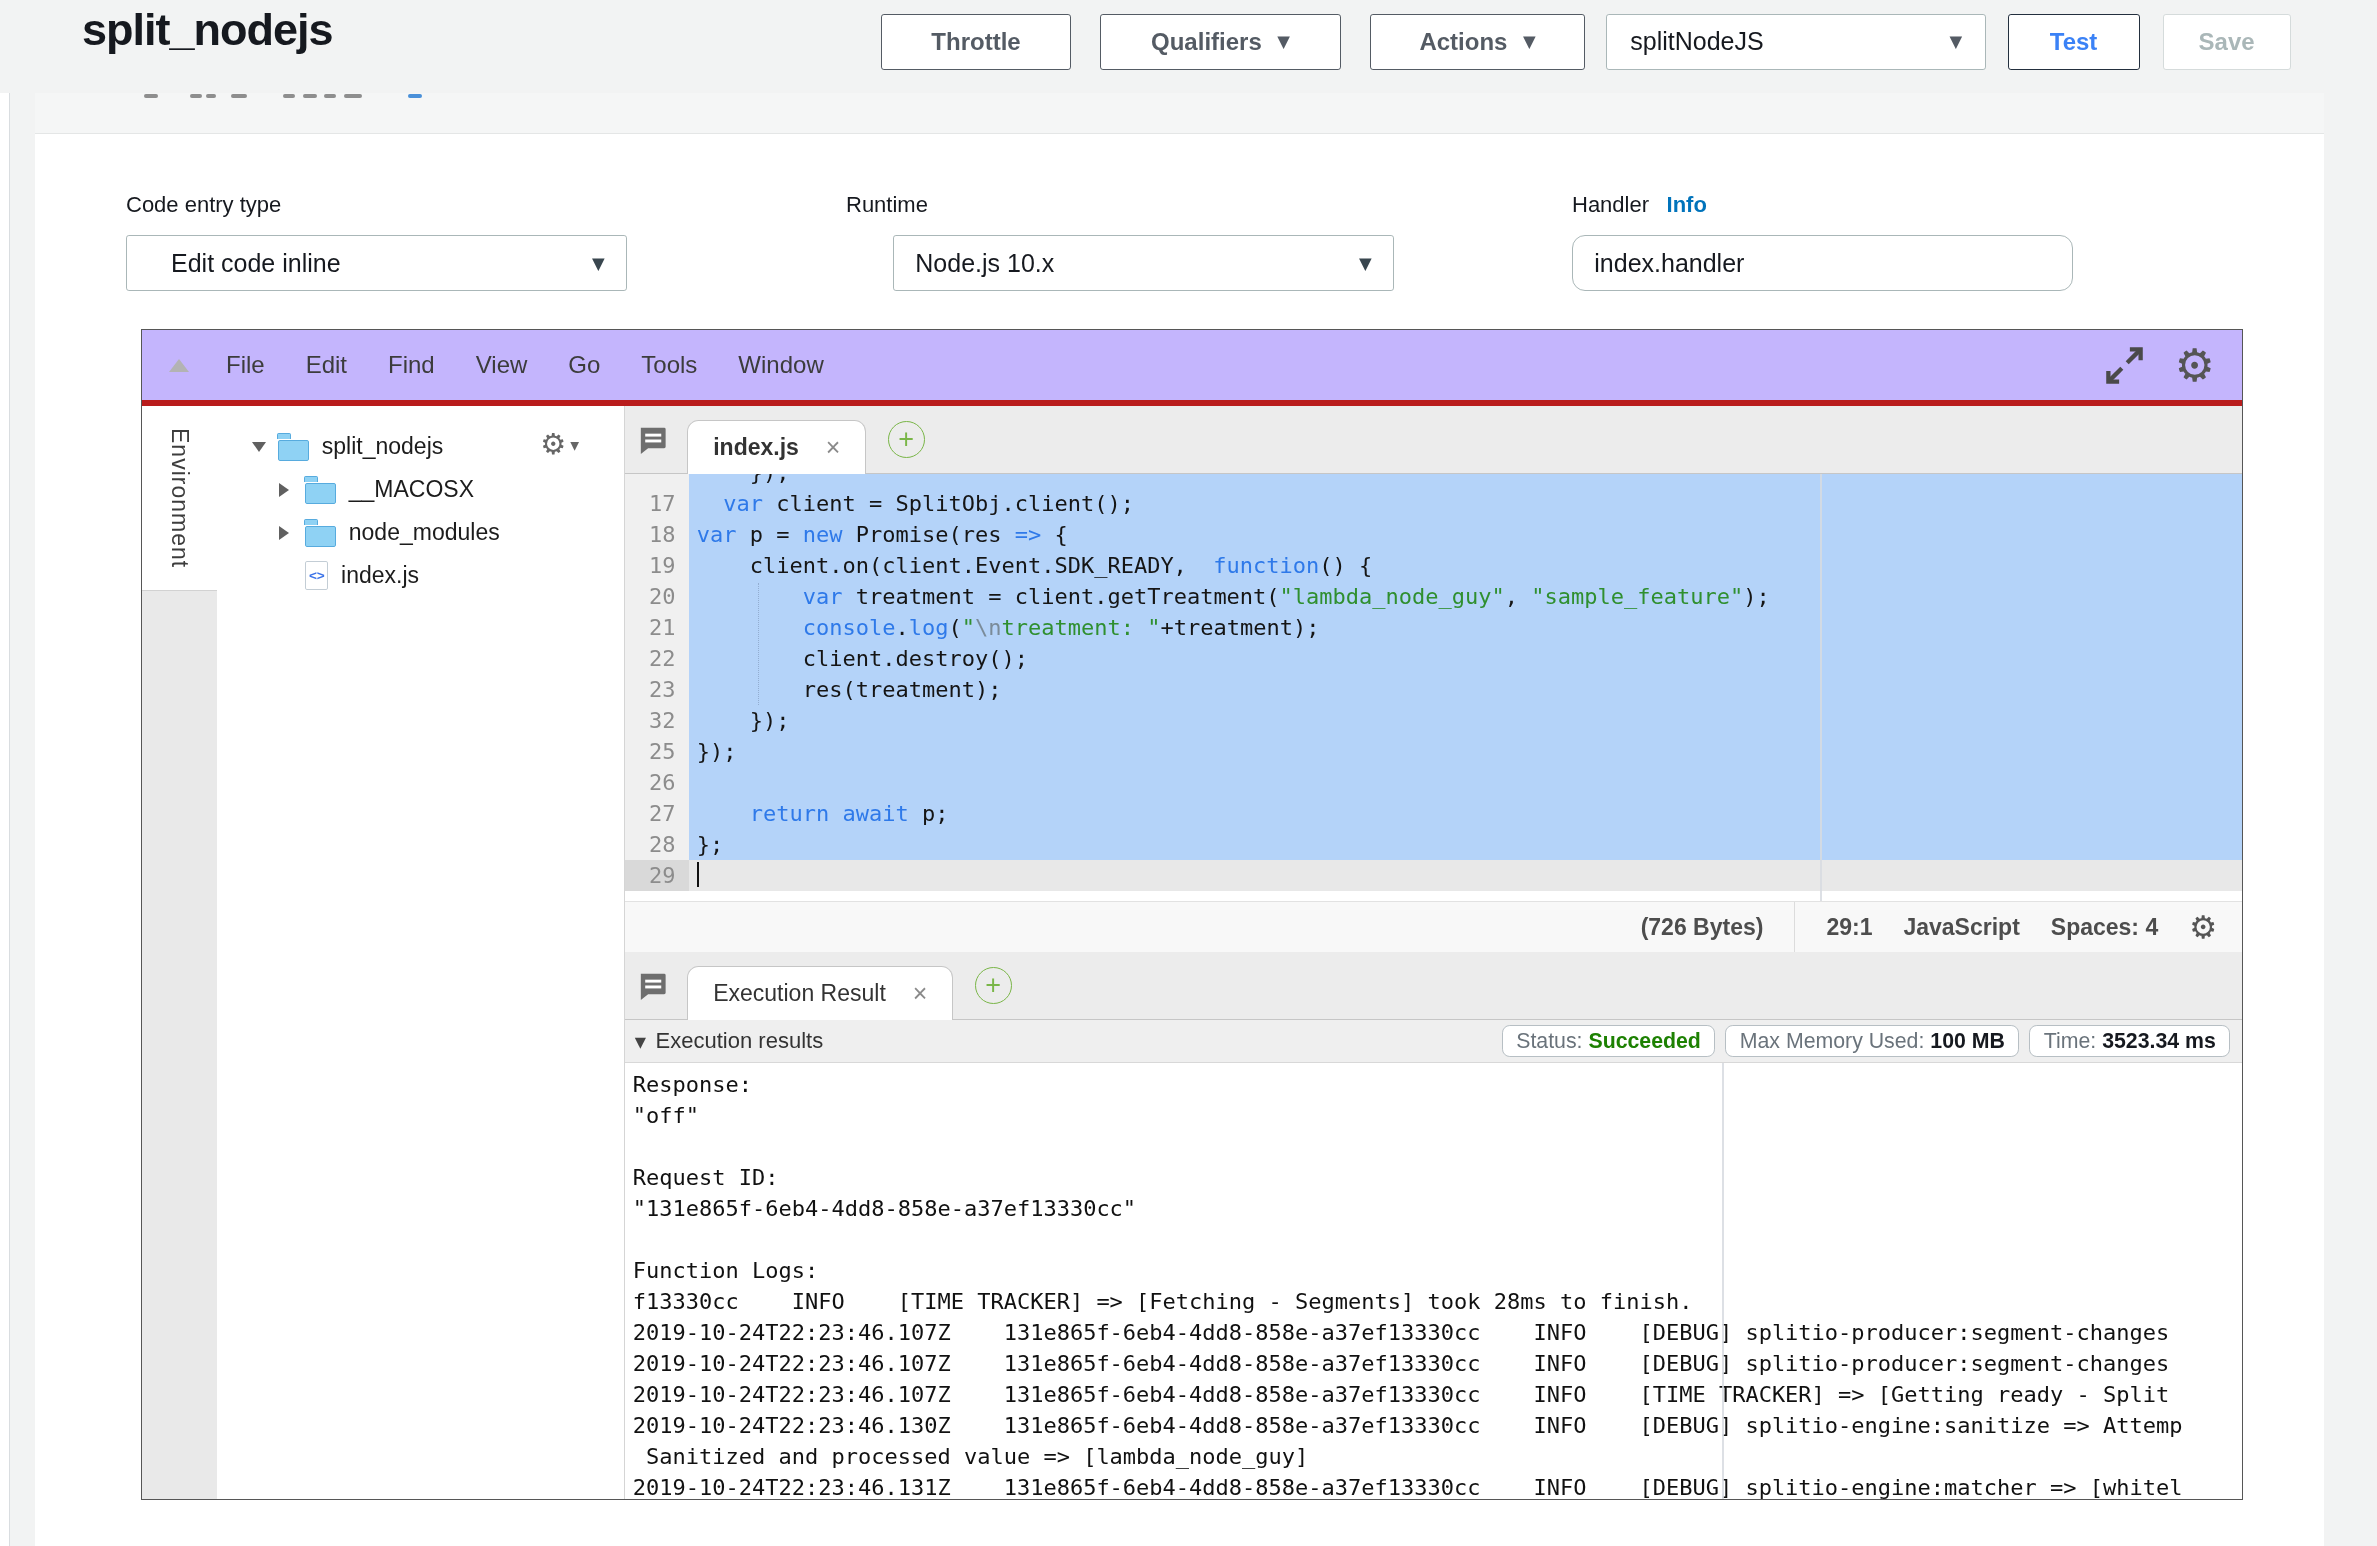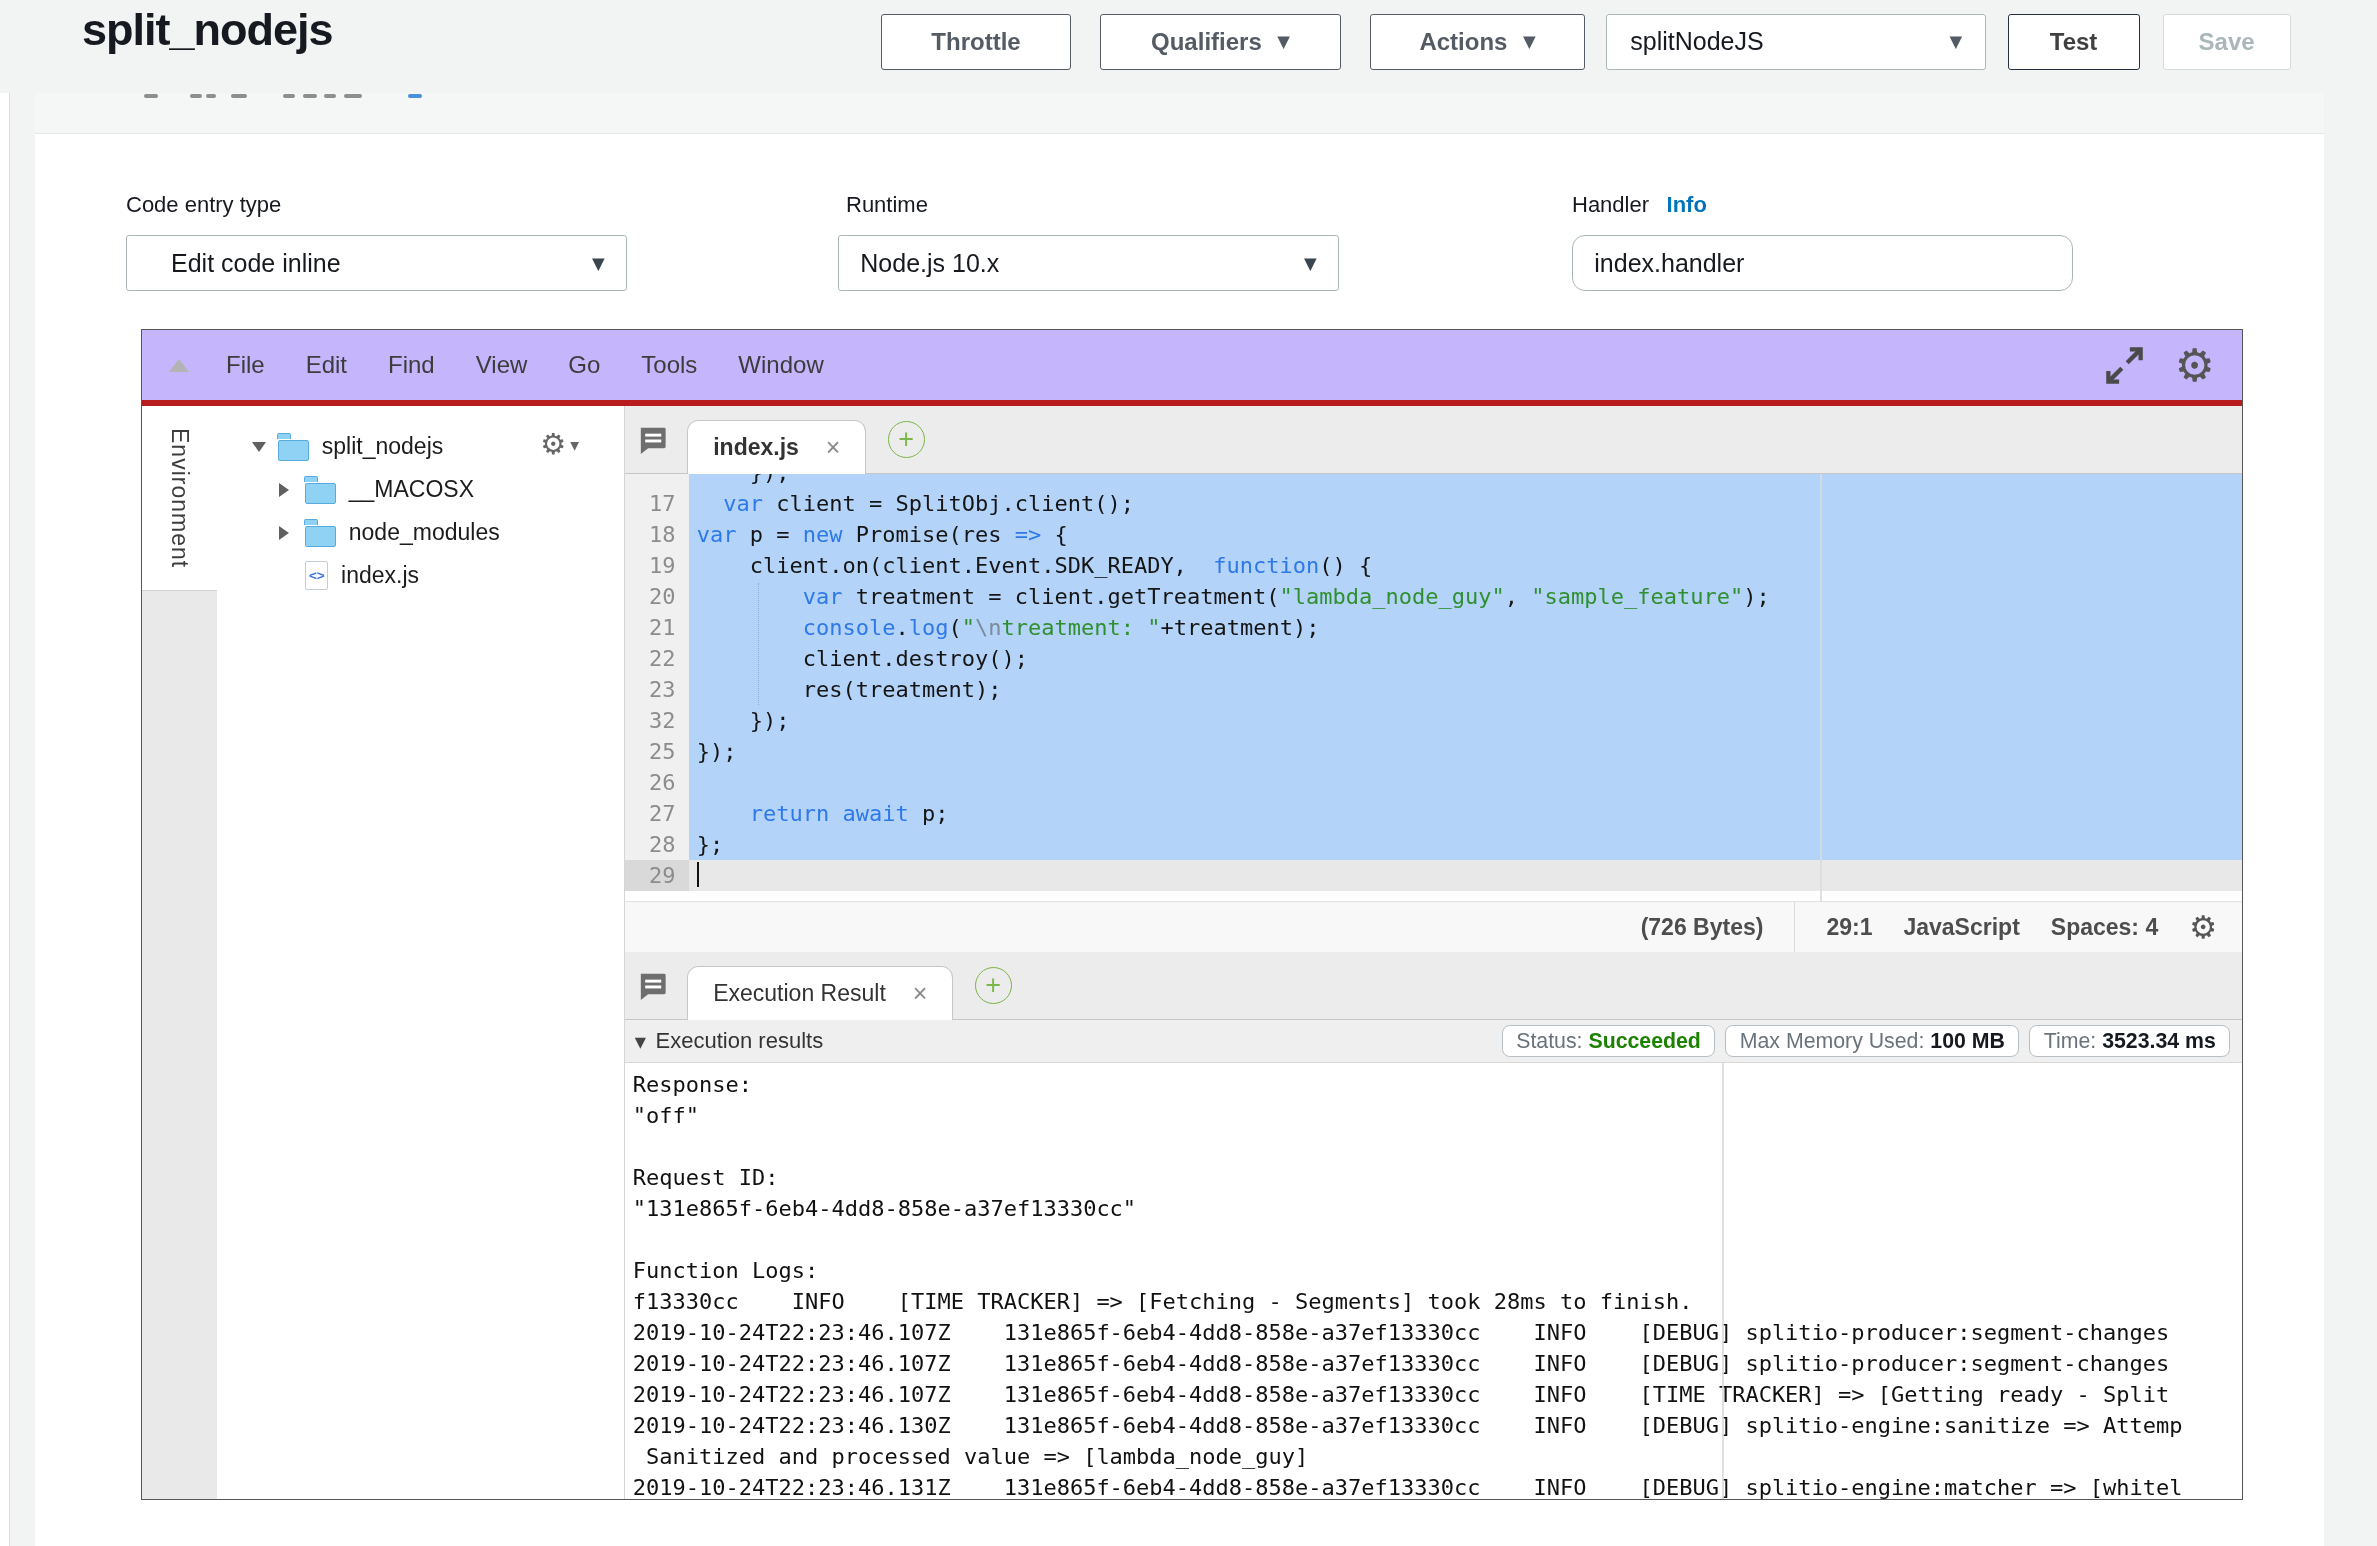--- a/index.html
+++ b/index.html
@@ -13,21 +13,21 @@
   
   .top-header{position:absolute;left:0;top:0;width:100%;height:93px;background:#f2f3f3;}
   .page-title{position:absolute;left:82px;top:3.9px;margin:0;font-size:45px;font-weight:700;letter-spacing:-1px;color:#16191f;}
   .toolbar{position:absolute;left:881px;top:13.6px;height:56px;display:flex;align-items:center;}
   .aws-btn{height:56px;background:#fff;border:1.9px solid #545b64;border-radius:2.9px;
            font-family:"Liberation Sans",sans-serif;font-size:24px;font-weight:700;color:#545b64;
            padding:0 33px;display:flex;align-items:center;gap:15.5px;cursor:pointer;}
   .btn-throttle{width:190px;justify-content:center;margin-right:29px;}
   .btn-qualifiers{width:241px;justify-content:center;margin-right:29px;}
   .btn-actions{width:215px;justify-content:center;margin-right:21.3px;}
-  .btn-test{width:132px;justify-content:center;margin-right:23px;color:#404040;border-color:#232f3e;}
+  .btn-test{width:132px;justify-content:center;margin-right:23px;color:#3b82f6;border-color:#232f3e;}
   .btn-save{width:128px;justify-content:center;color:#aab7b8;border-color:#d5dbdb;}
   .dd{font-family:"DejaVu Sans",sans-serif;font-size:16.5px;color:#545b64;}
   .toolbar-select{width:380px;height:56px;background:#fff;border:1.9px solid #aab7b8;border-radius:2.9px;
                   display:flex;align-items:center;justify-content:space-between;
                   font-size:25px;font-weight:400;color:#16191f;padding:0 23px;margin-right:21.3px;box-sizing:border-box;}
 
   
   .panel{position:absolute;left:35px;top:93px;width:2289px;height:1454px;background:#fff;}
   .cutoff-band{position:absolute;left:0;top:0;width:100%;height:40px;background:#f5f6f6;border-bottom:1px solid #e4e6e6;}
   .frag{position:absolute;top:1px;height:3.9px;border-radius:1.9px;}
@@ -163,21 +163,21 @@
     <div class="field-label" style="left:91px;">Code entry type</div>
     <div class="field-label" style="left:811px;">Runtime</div>
     <div class="field-label" style="left:1537px;">
       <span>Handler</span><span class="info-link">Info</span>
     </div>
 
     <div class="control" style="left:91px;padding-left:44px;">
       <span>Edit code inline</span>
       <span class="dd">▼</span>
     </div>
-    <div class="control" style="left:803px;">
+    <div class="control" style="left:858px;">
       <span>Node.js 10.x</span>
       <span class="dd">▼</span>
     </div>
     <input class="text-input" style="left: 1537px;" value="index.handler">
 
     <div class="ide-frame">
 
       <div class="menubar">
         <div class="collapse-tri"></div>
         <div class="menu-items">

